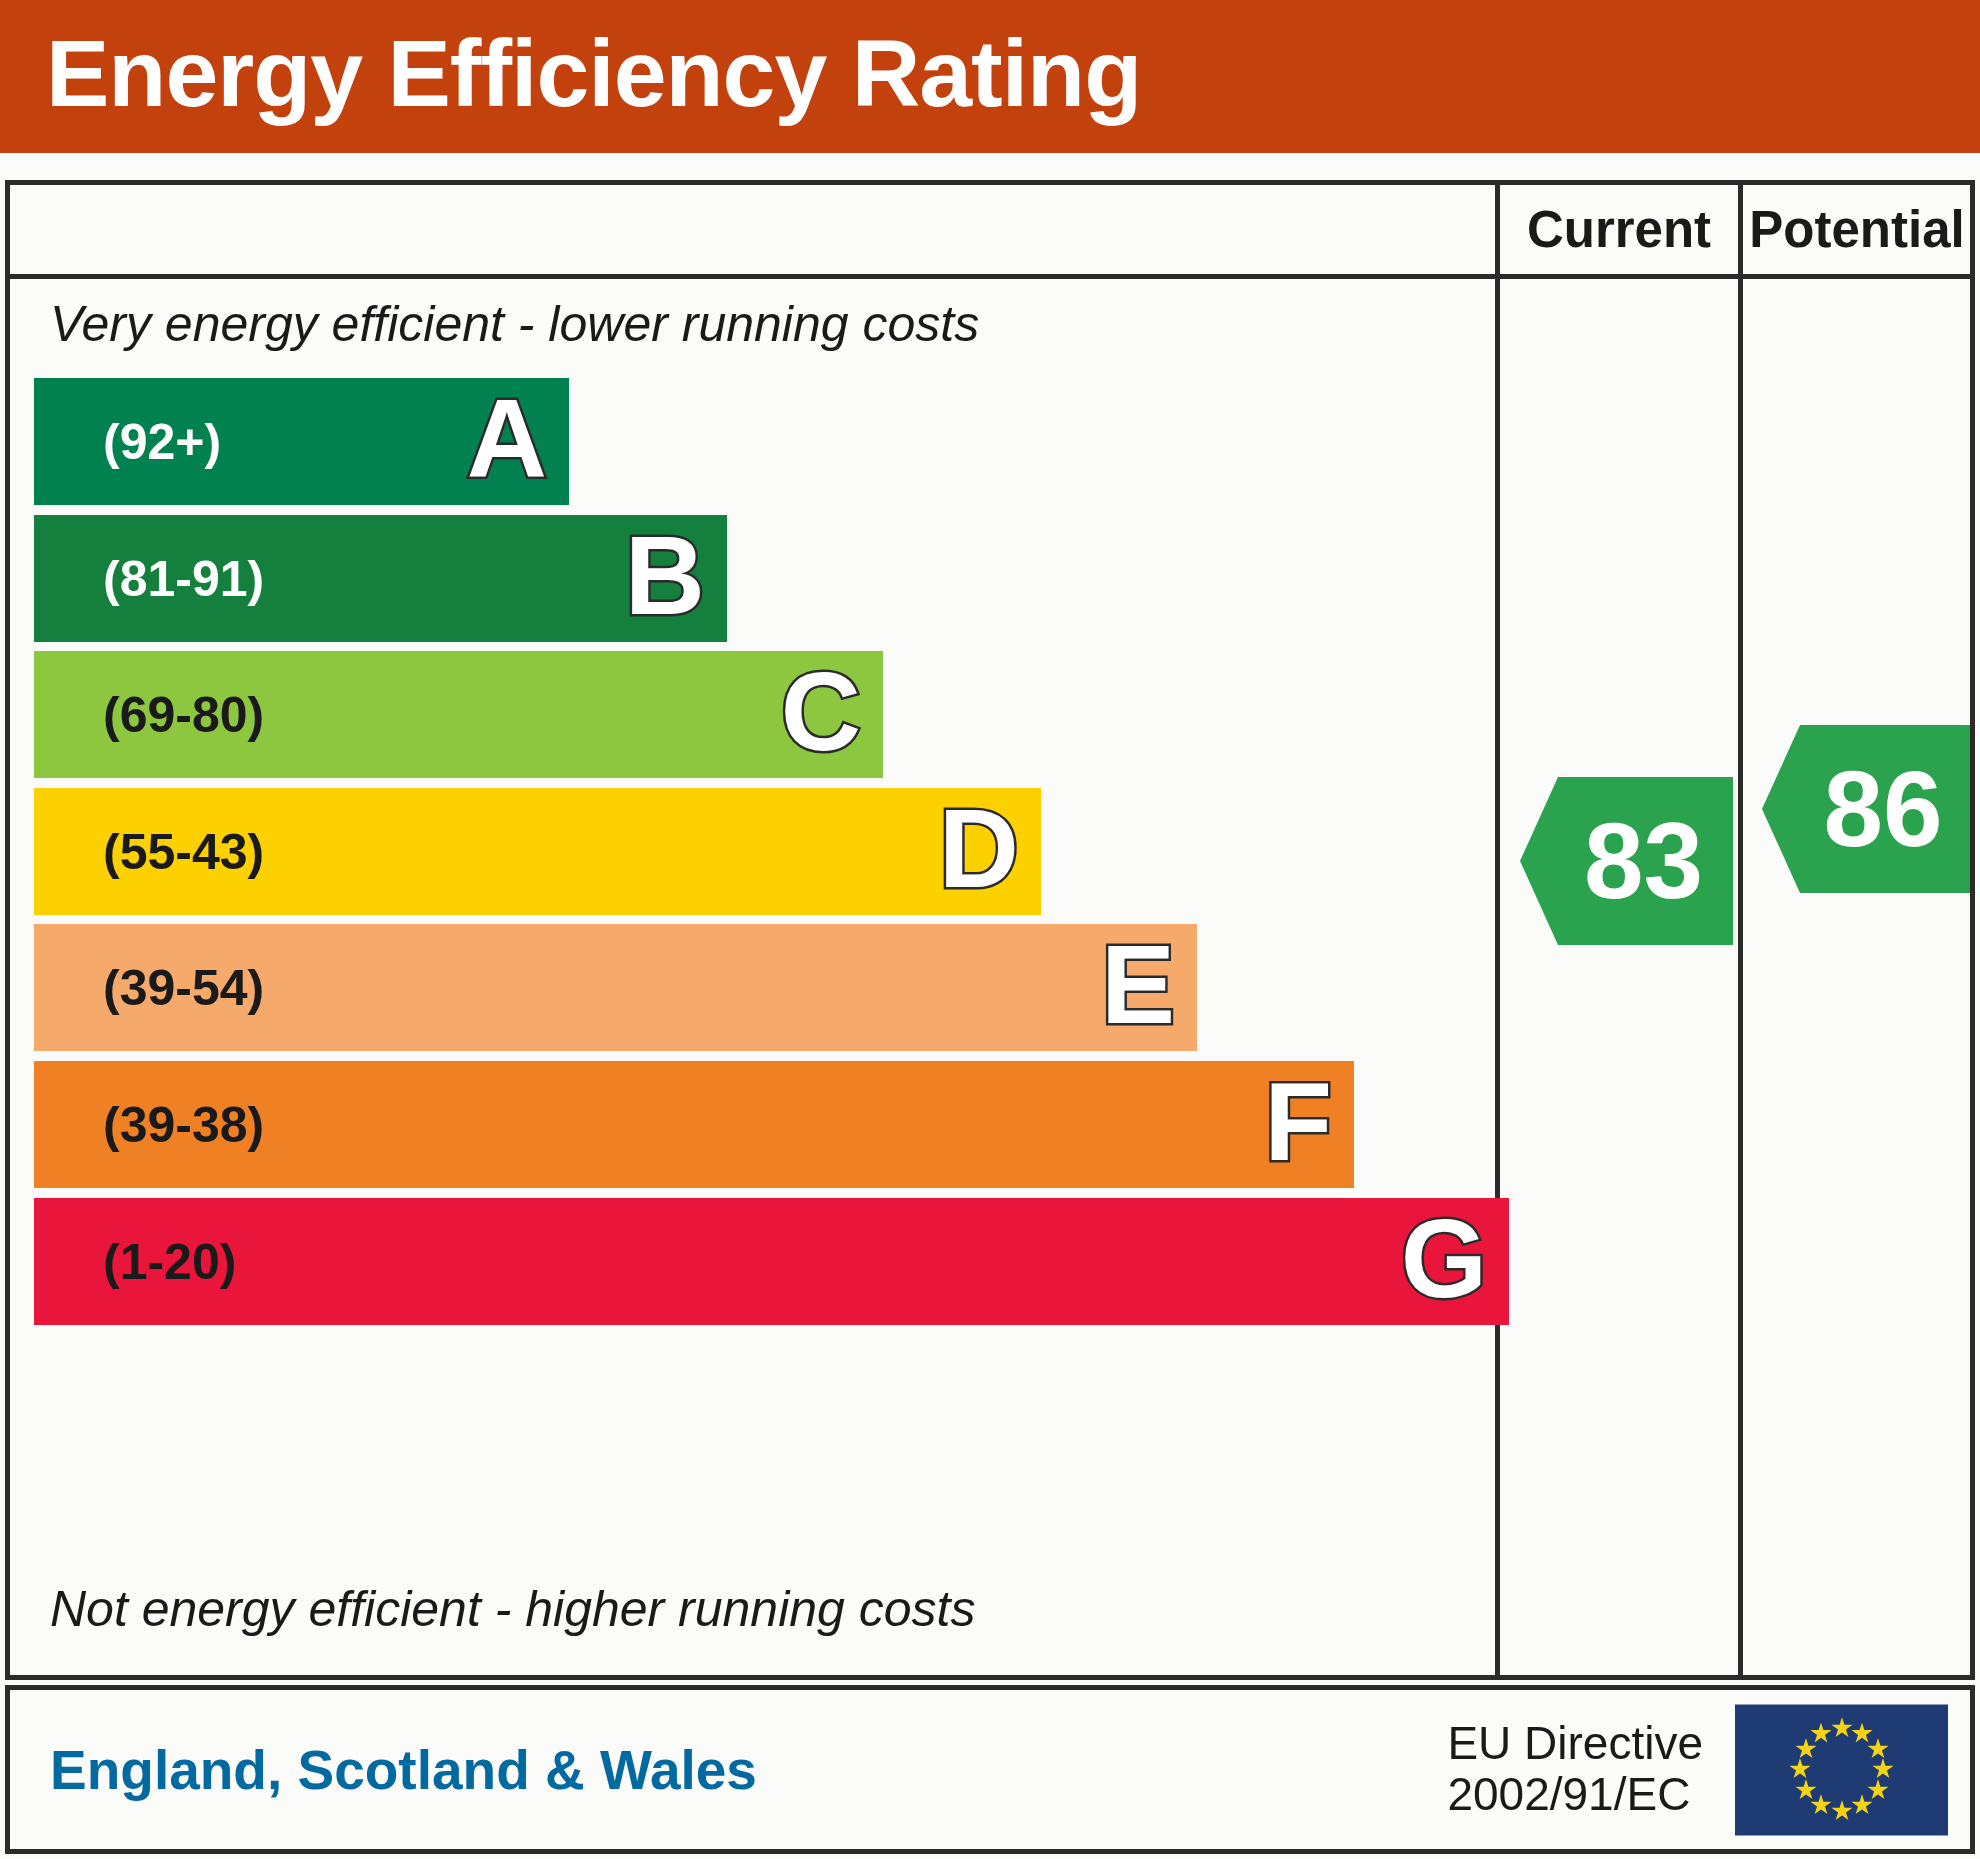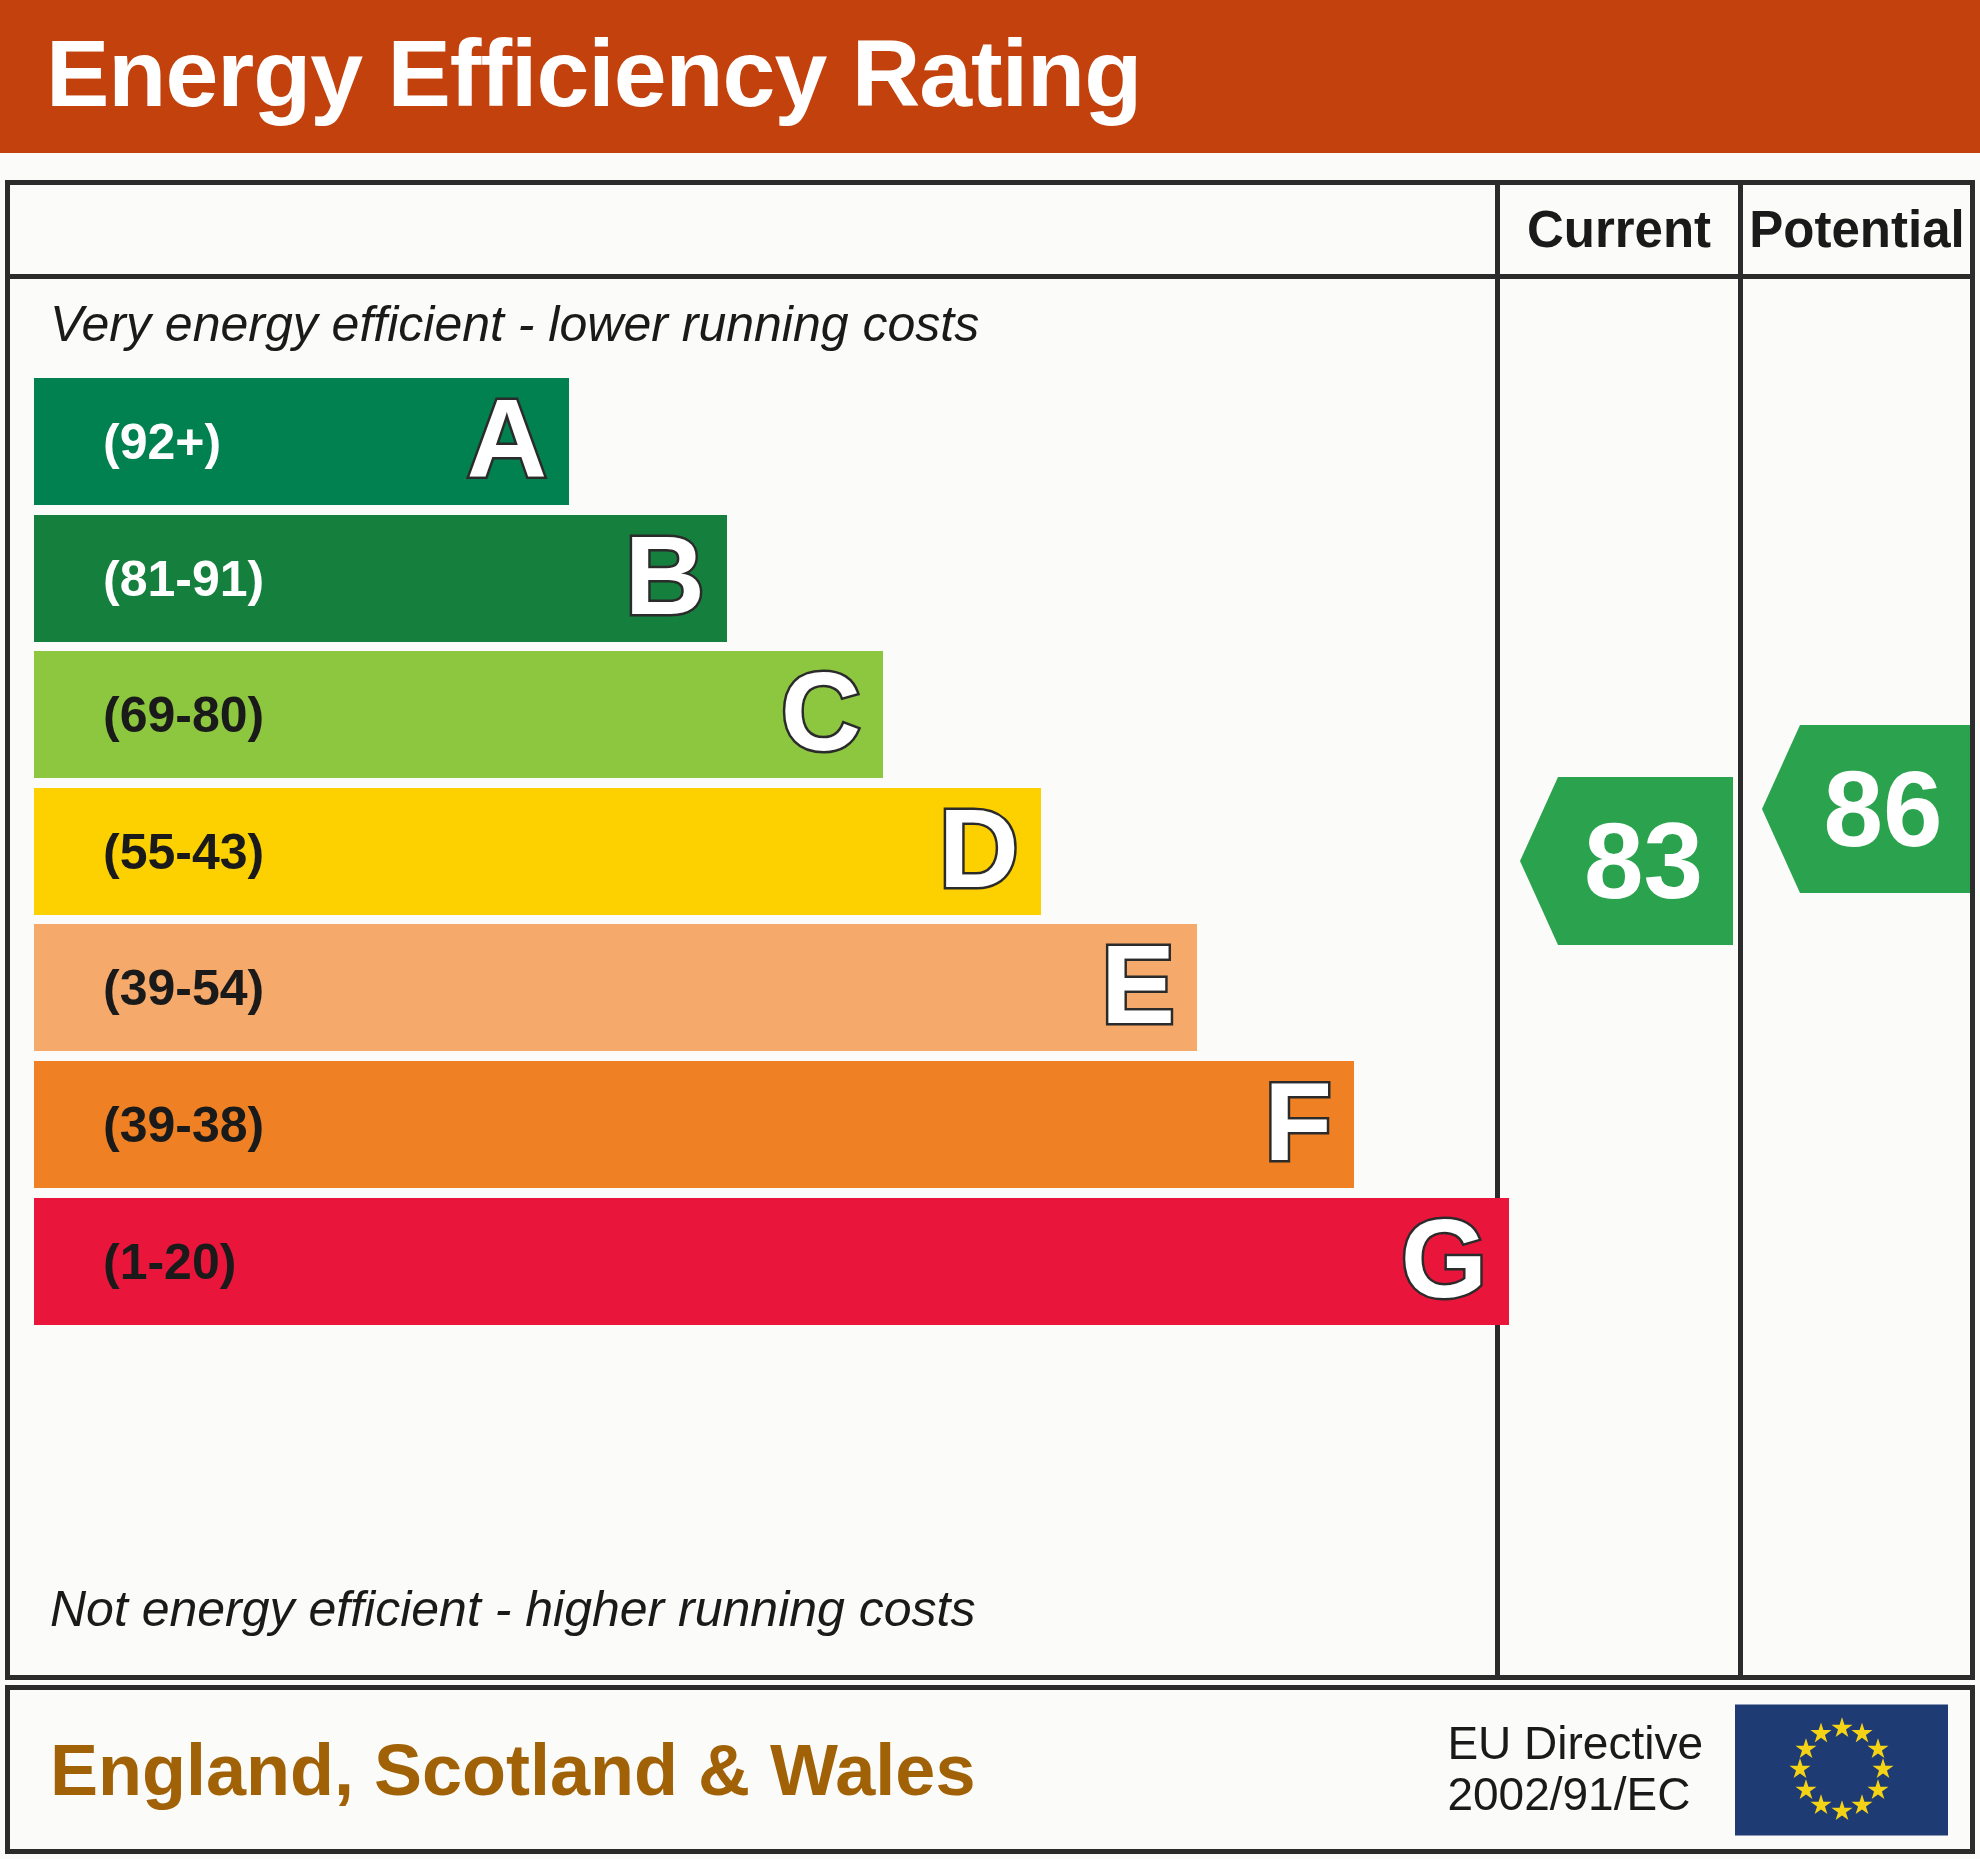--- a/index.html
+++ b/index.html
@@ -174,23 +174,23 @@
     height: 169px;
     border: 5px solid #2b2b2b;
     box-sizing: border-box;
     background: #fbfbf9;
   }
   .footer-region {
     position: absolute;
     left: 40px;
     top: 50%;
     transform: translateY(-50%);
-    font-size: 72px;
-    font-weight: bold;
-    color: #a16207;
+    font-size: 55px;
+    font-weight: bold;
+    color: #0369a1;
     white-space: nowrap;
     line-height: 1;
   }
   .footer-directive {
     position: absolute;
     right: 267px;
     top: 50%;
     transform: translateY(-50%);
     font-size: 46px;
     color: #1a1a1a;

